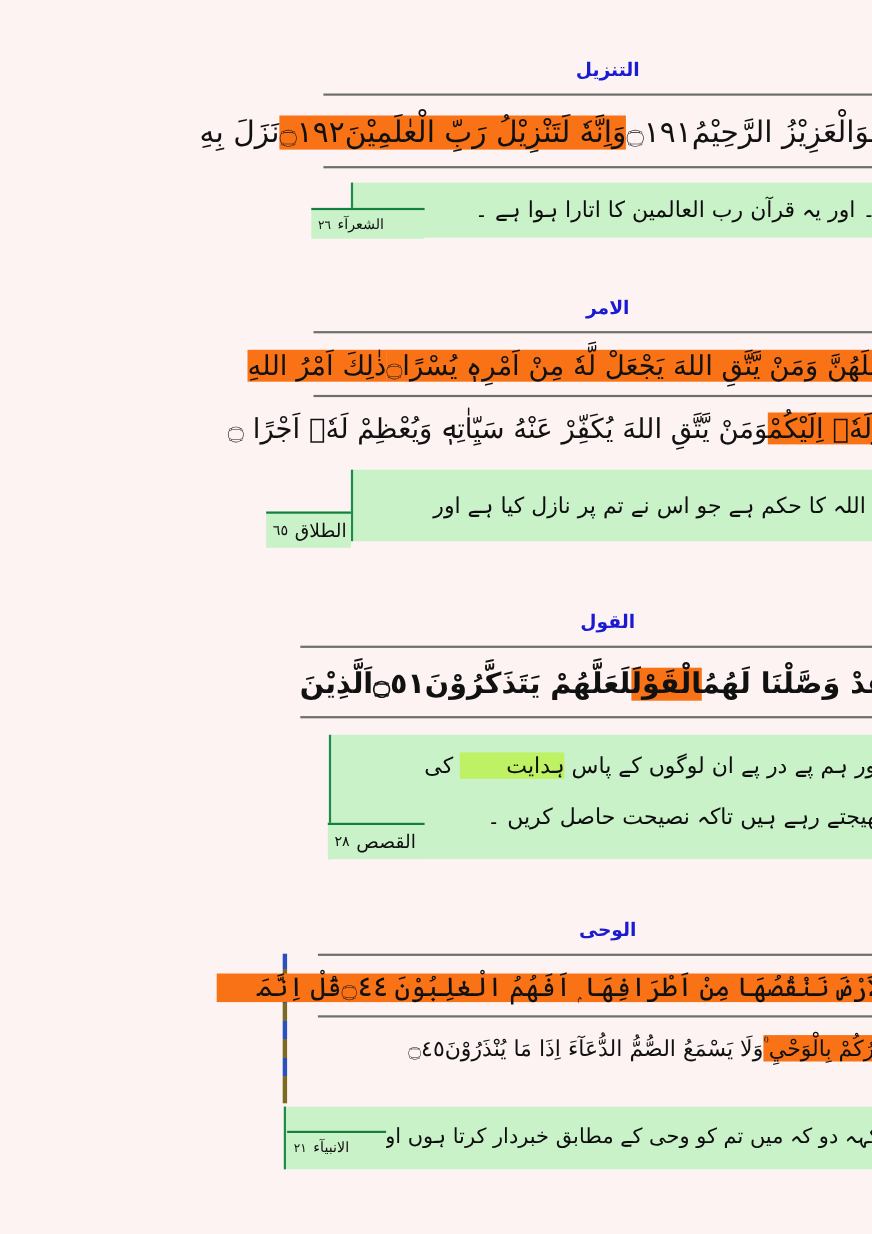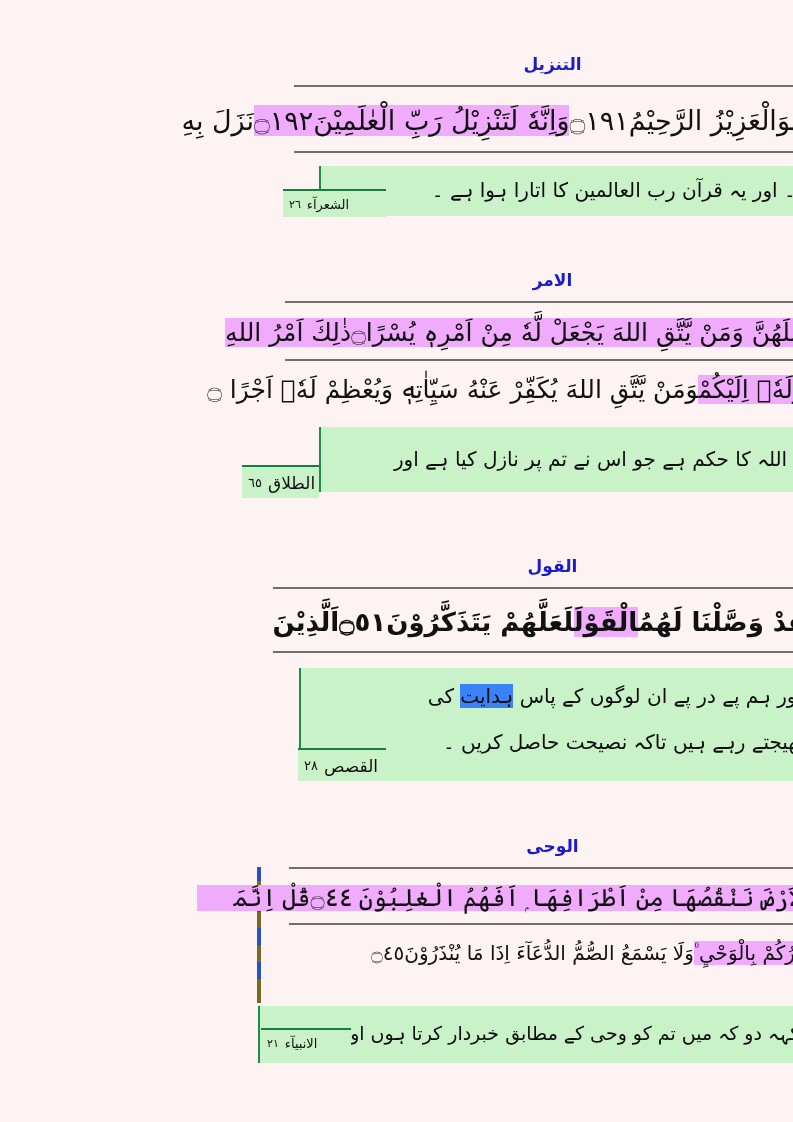--- a/index.html
+++ b/index.html
@@ -67,21 +67,21 @@
     border-top: 2px solid #6e6e6e;
   }
   .ayah-line.no-rule {
     border-top: none;
   }
   .ayah-line.bottom-rule {
     border-bottom: 2px solid #6e6e6e;
   }
 
   .ayah-line .hl {
-    background: #f0abfc;
+    background: #f97316;
   }
 
   
   .right-rule {
     position: absolute;
     top: 0;
     width: 3px;
     background: linear-gradient(180deg,#1d3b8b 0 8%,#6b5a1e 8% 20%,#1d3b8b 20% 34%,#6b5a1e 34% 52%,#1d3b8b 52% 66%,#6b5a1e 66% 82%,#1d3b8b 82% 100%);
   }
   .left-rule {
@@ -102,21 +102,22 @@
     font-size: 20px;
     line-height: 1.6;
   }
   .urdu-line {
     white-space: nowrap;
     text-align: right;
     padding: 0 8px;
     direction: rtl;
   }
   .urdu-line .hl2 {
-    background: #3b82f6;
+    background: #bef264;
+    padding-left: 42px;
   }
 
   
   .urdu-block .edge {
     position: absolute;
     top: 0;
     bottom: 0;
     right: auto;
     left: 0;
     width: 2px;

